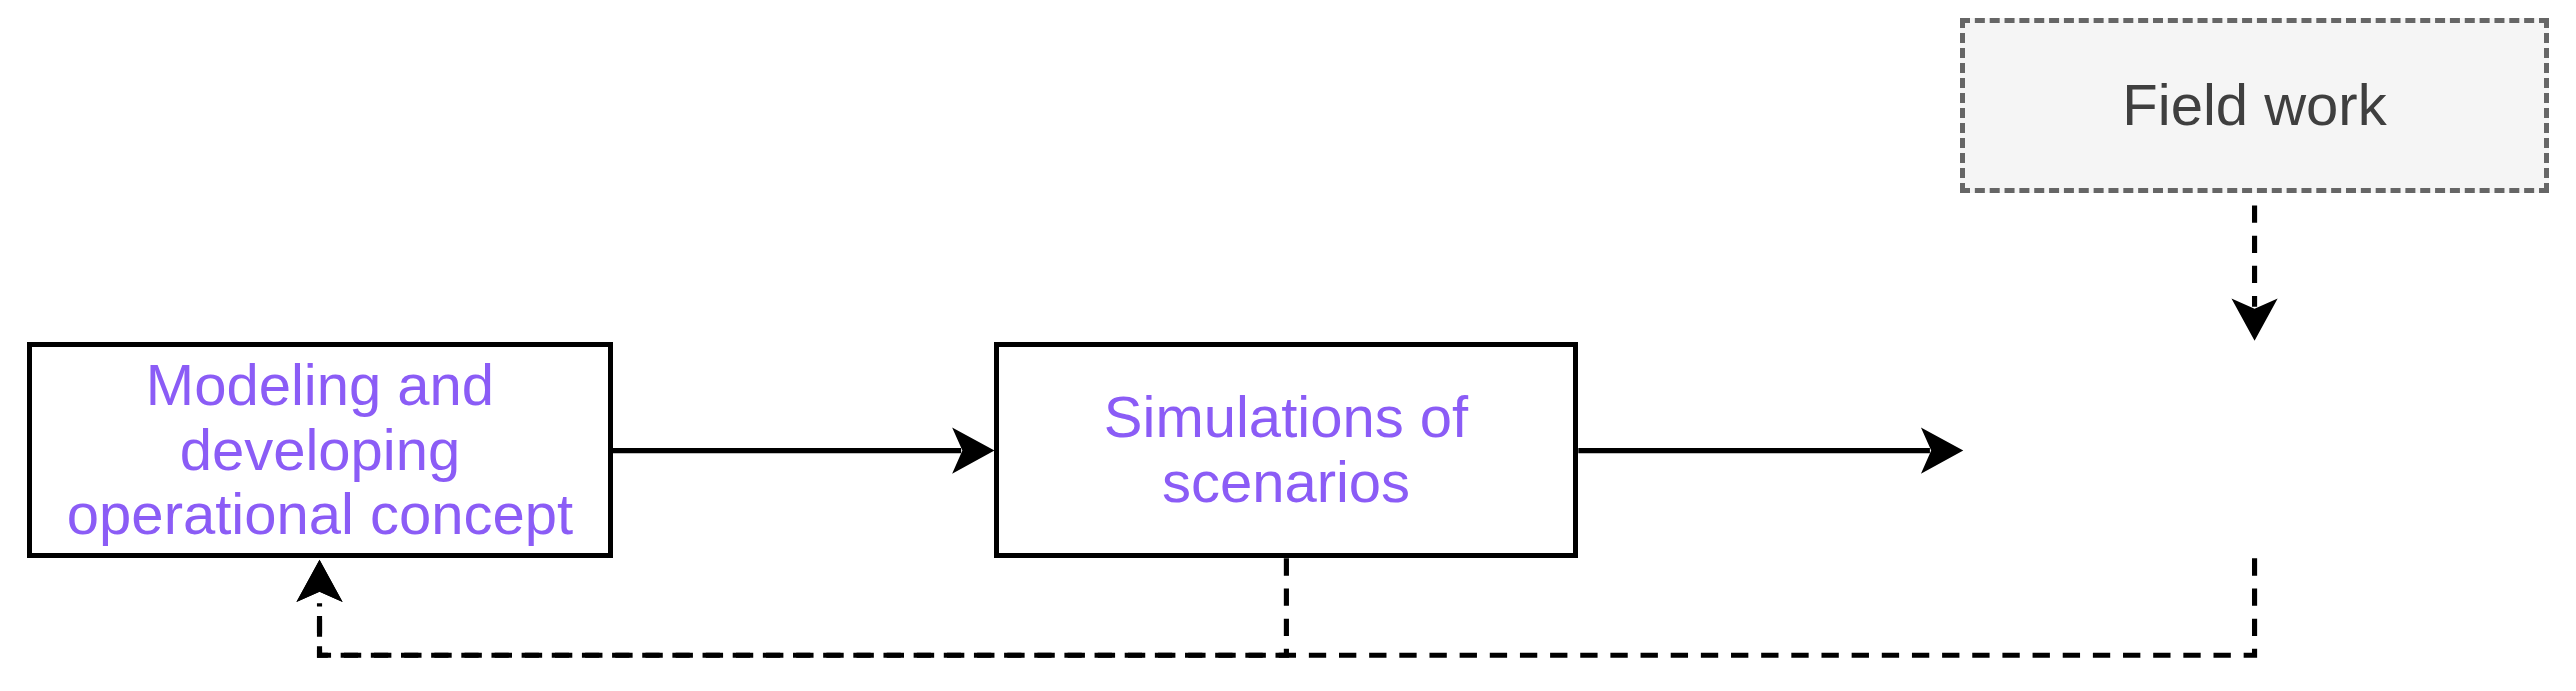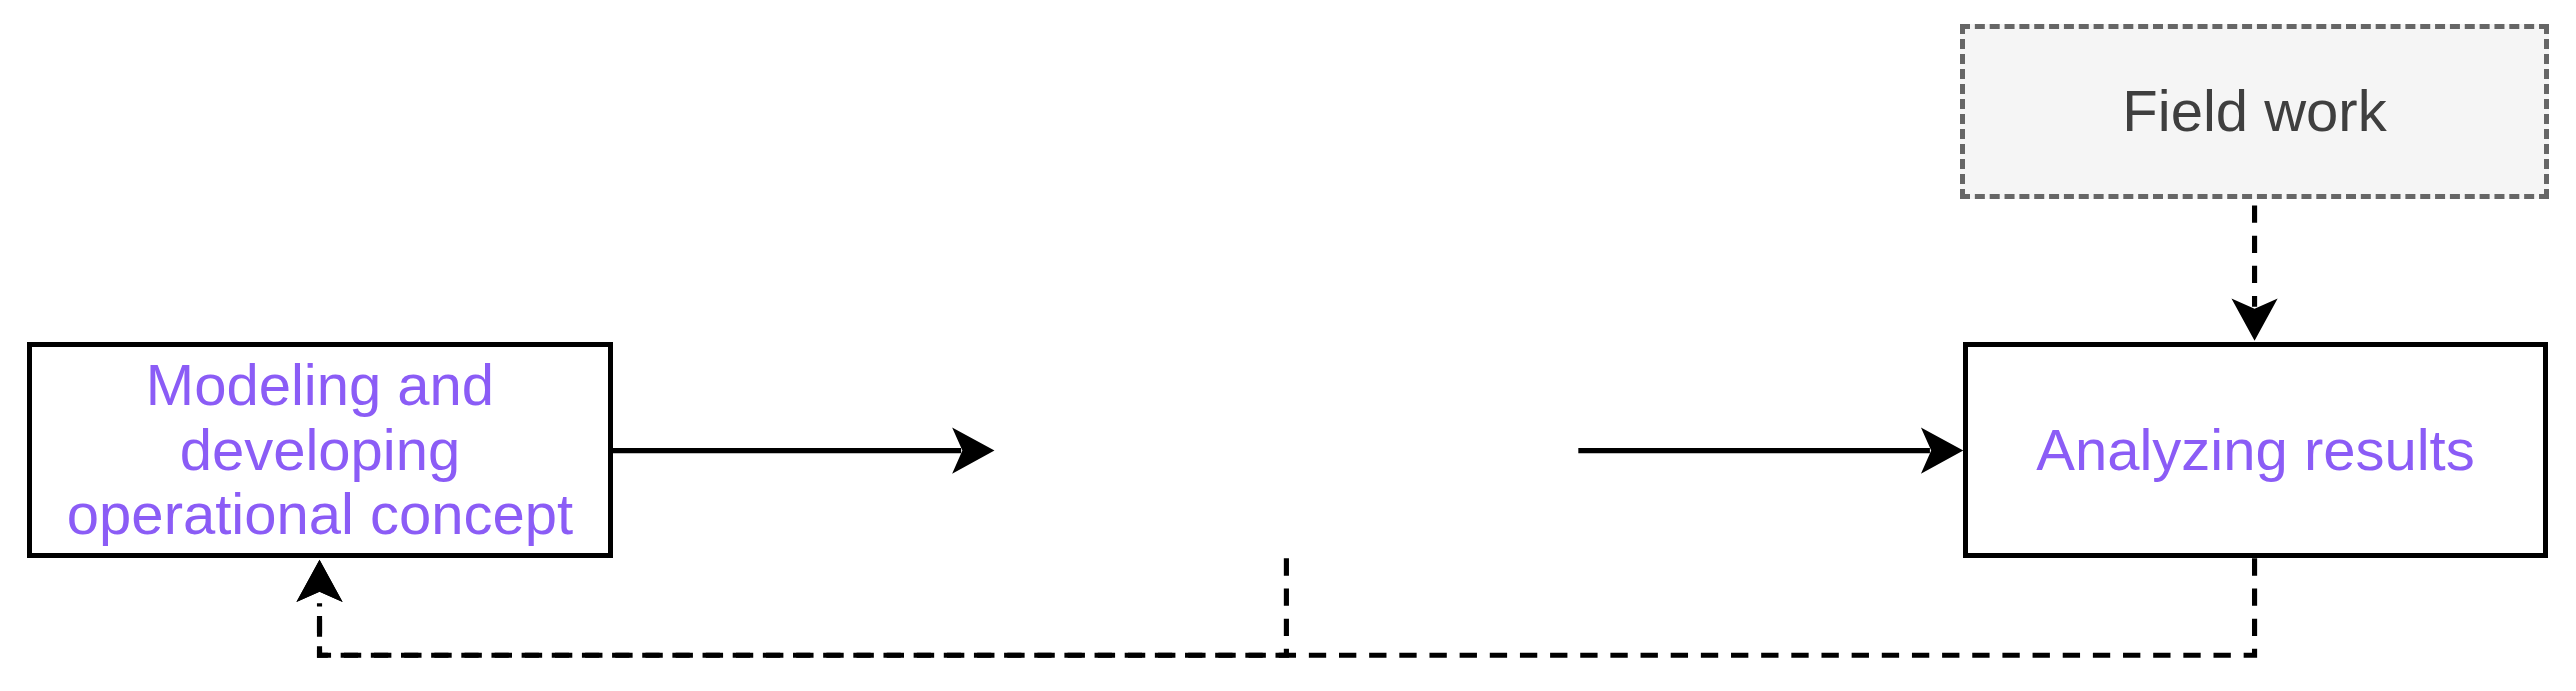--- a/index.html
+++ b/index.html
@@ -55,21 +55,21 @@
     background: #f5f5f5;
     border: 5.1px dashed #666666;
   }
   .node.fieldwork .label {
     color: #3f3f3f;
   }
   
   #node-modeling    { left: 27px;   top: 342px; width: 586px; height: 216px; }
   #node-simulations { left: 994px; top: 342px; width: 584px; height: 216px; }
   #node-analyzing   { left: 1963px; top: 342px; width: 585px; height: 216px; }
-  #node-fieldwork   { left: 1960px; top: 24px;  width: 589px; height: 175px; }
+  #node-fieldwork   { left: 1960px; top: 18px;  width: 589px; height: 175px; }
 </style>
 </head>
 <body>
 
 <div class="canvas">
 
   <svg class="edges-layer" viewBox="0 0 4015 1078" xmlns="http://www.w3.org/2000/svg">
 
     <path class="edge" d="M955,702 L1498,702"></path>
     <polygon class="arrowhead" points="1550,702 1484,666 1500,702 1484,738"></polygon>
@@ -86,23 +86,24 @@
     <path class="edge dashed" d="M2005,870 L2005,1021 L498,1021 L498,940"></path>
     <polygon class="arrowhead" points="498,872 462,938 498,922 534,938"></polygon>
   </svg>
 
   <div class="node" id="node-modeling">
     <div class="label">Modeling and
 developing
 operational concept</div>
   </div>
 
+  <div class="node" id="node-simulations">
+    <div class="label">Simulations of
+scenarios</div>
+  </div>
 
-  <div class="node" id="node-analyzing">
-    <div class="label">Analyzing results</div>
-  </div>
 
   <div class="node fieldwork" id="node-fieldwork">
     <div class="label">Field work</div>
   </div>
 
 </div>
 
 
 </body></html>

